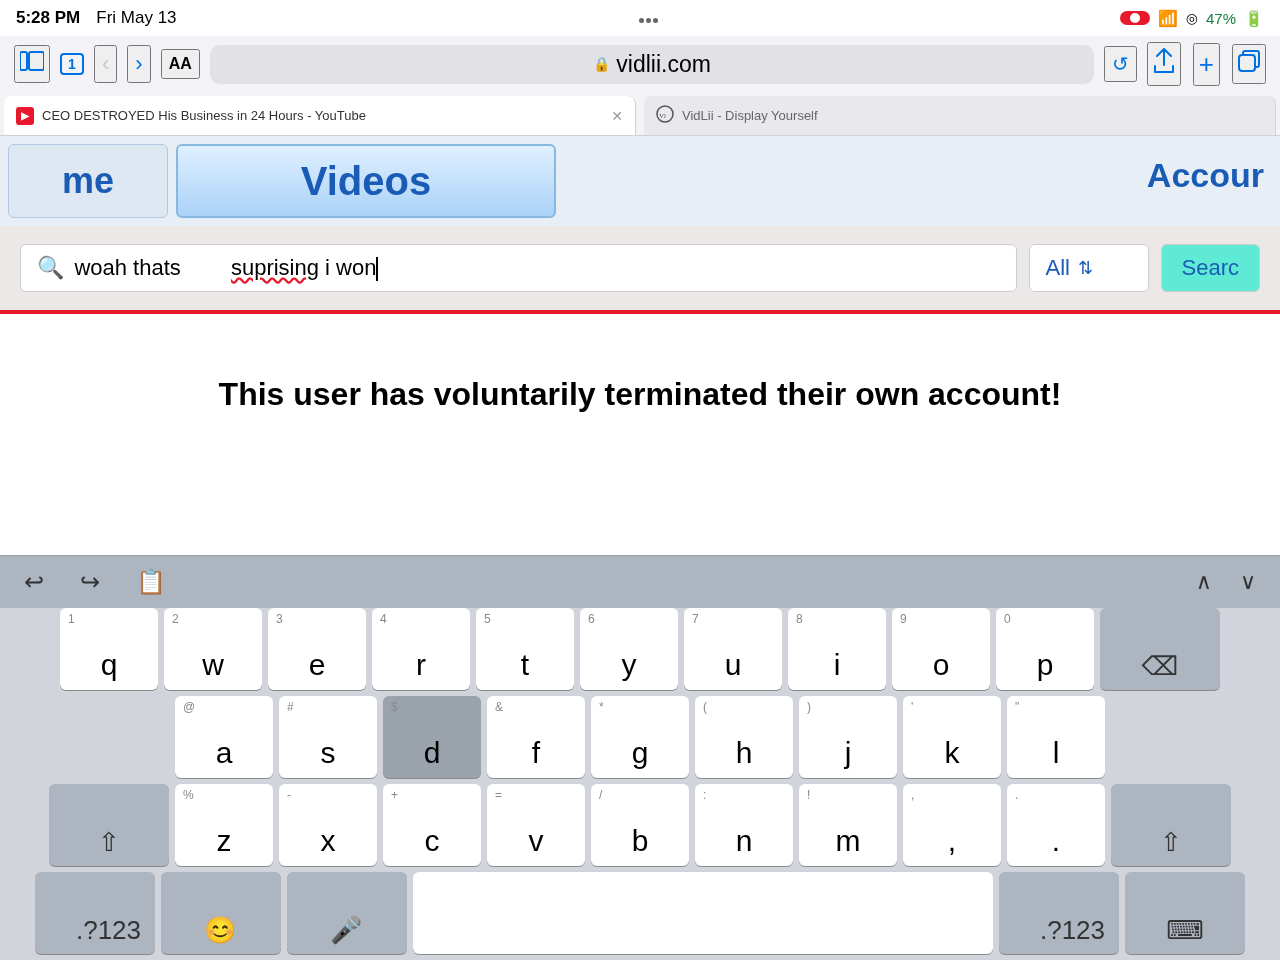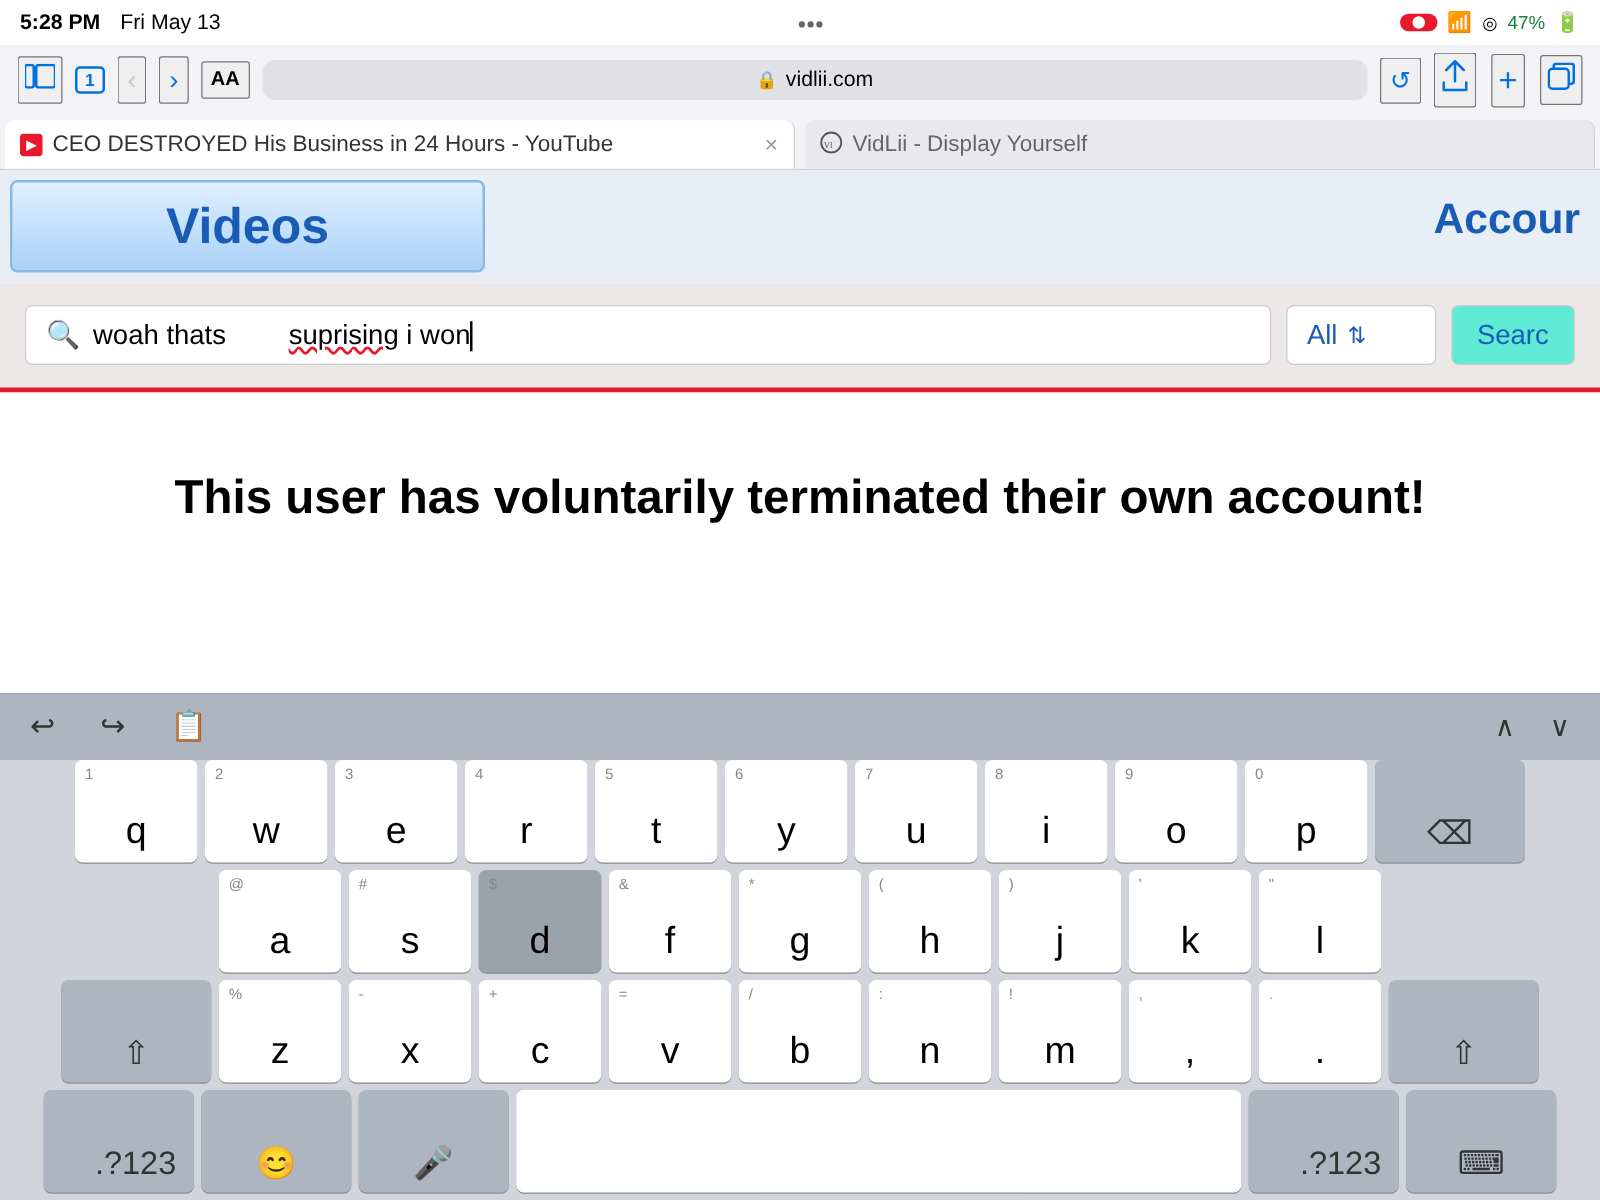--- a/index.html
+++ b/index.html
@@ -25,37 +25,37 @@
     }
     .sidebar-btn { font-size: 22px; color: #0071e3; padding: 4px; }
     .tab-count { border: 2px solid #0071e3; border-radius: 4px; color: #0071e3; font-size: 14px; font-weight: 600; padding: 1px 5px; min-width: 24px; text-align: center; }
     .nav-btn { font-size: 22px; color: #0071e3; padding: 4px 6px; }
     .nav-btn.disabled { color: #c7c7cc; }
     .aa-btn { font-size: 16px; font-weight: 600; color: #000; padding: 4px 6px; }
     .address-bar {
       flex: 1; background: #e1e1e6; border-radius: 10px; padding: 6px 14px;
       display: flex; align-items: center; justify-content: center; gap: 6px;
     }
-    .address-text { font-size: 17px; color: #000; font-weight: 400; }
+    .address-text { font-size: 23px; color: #000; font-weight: 400; }
     .lock-icon { font-size: 14px; color: #666; }
     .reload-btn { font-size: 20px; color: #0071e3; padding: 4px 6px; }
     .toolbar-right { display: flex; align-items: center; gap: 12px; }
     .share-btn, .add-btn, .tabs-btn { font-size: 22px; color: #0071e3; padding: 4px; }
 
     
     .browser-tabs {
       display: flex; background: #f2f2f7; border-bottom: 1px solid #d1d1d6; height: 44px;
     }
     .browser-tab {
       display: flex; align-items: center; padding: 0 12px; gap: 8px; flex: 1; max-width: 660px;
       border-right: 1px solid #d1d1d6; background: #fff; border-radius: 8px 8px 0 0; margin: 4px 4px 0;
     }
     .tab-favicon { width: 18px; height: 18px; background: #e8192c; border-radius: 3px; display: flex; align-items: center; justify-content: center; }
     .tab-favicon span { color: #fff; font-size: 10px; font-weight: 900; }
-    .tab-title { font-size: 18px; color: #333; flex: 1; white-space: nowrap; overflow: hidden; text-overflow: ellipsis; }
+    .tab-title { font-size: 13px; color: #333; flex: 1; white-space: nowrap; overflow: hidden; text-overflow: ellipsis; }
     .tab-close { font-size: 14px; color: #999; cursor: pointer; }
     .browser-tab.inactive { background: #e8e8ed; }
     .browser-tab.inactive .tab-title { color: #666; }
     .vidlii-favicon { font-size: 12px; color: #555; }
 
     
     .search-container {
       background: #ede8e8; padding: 18px 20px; display: flex; align-items: center; gap: 12px;
     }
     .search-input-wrapper {
@@ -77,21 +77,21 @@
       background: #5eead4; border: 1px solid #ccc; border-radius: 6px; padding: 10px 20px;
       font-size: 22px; color: #1a5cb5; font-weight: 500; white-space: nowrap;
     }
 
     
     .red-divider { height: 4px; background: #e8192c; }
 
     
     .main-content { background: #fff; padding: 30px 40px; }
     .terminated-msg {
-      font-size: 38px; font-weight: 800; color: #000; text-align: center; padding: 30px 0;
+      font-size: 32px; font-weight: 800; color: #000; text-align: center; padding: 30px 0;
       line-height: 1.3;
     }
 
     
     .keyboard-container { position: fixed; bottom: 0; left: 0; width: 1280px; background: #d1d5db; }
     .keyboard-toolbar {
       background: #adb5c0; padding: 8px 16px; display: flex; align-items: center; justify-content: space-between;
       border-top: 1px solid #9aa0aa;
     }
     .kb-toolbar-left { display: flex; gap: 20px; }
@@ -197,20 +197,23 @@
           <circle cx="9" cy="9" r="8" fill="none" stroke="#555" stroke-width="1.5"></circle>
           <text x="3" y="13" font-size="7" fill="#555" font-family="serif">Vl</text>
         </svg>
     </span>
     <span class="tab-title">VidLii - Display Yourself</span>
   </div>
 </div>
 
 <div style="position:relative; background:#e8eef5; height:90px; overflow:hidden;">
   <div style="display:flex; align-items:stretch; height:100%; gap:8px; padding:8px;">
+    <div style="display:flex; align-items:center; justify-content:center; min-width:160px; background:#dde8f3; border:1px solid #b0c8e0; border-radius:6px; font-size:36px; font-weight:600; color:#1a5cb5; cursor:pointer;">
+      <span>me</span>
+    </div>
     <div style="display:flex; align-items:center; justify-content:center; min-width:380px; background:linear-gradient(180deg, #dff0ff 0%, #aad2f8 100%); border:2px solid #88b8e0; border-radius:6px; font-size:40px; font-weight:600; color:#1a5cb5; cursor:pointer;">
       <span>Videos</span>
     </div>
     <div style="position:absolute; right:0; top:10px; font-size:34px; font-weight:600; color:#1a5cb5; padding:10px 16px;">
       <span>Accour</span>
     </div>
   </div>
 </div>
 
 <div class="search-container">

